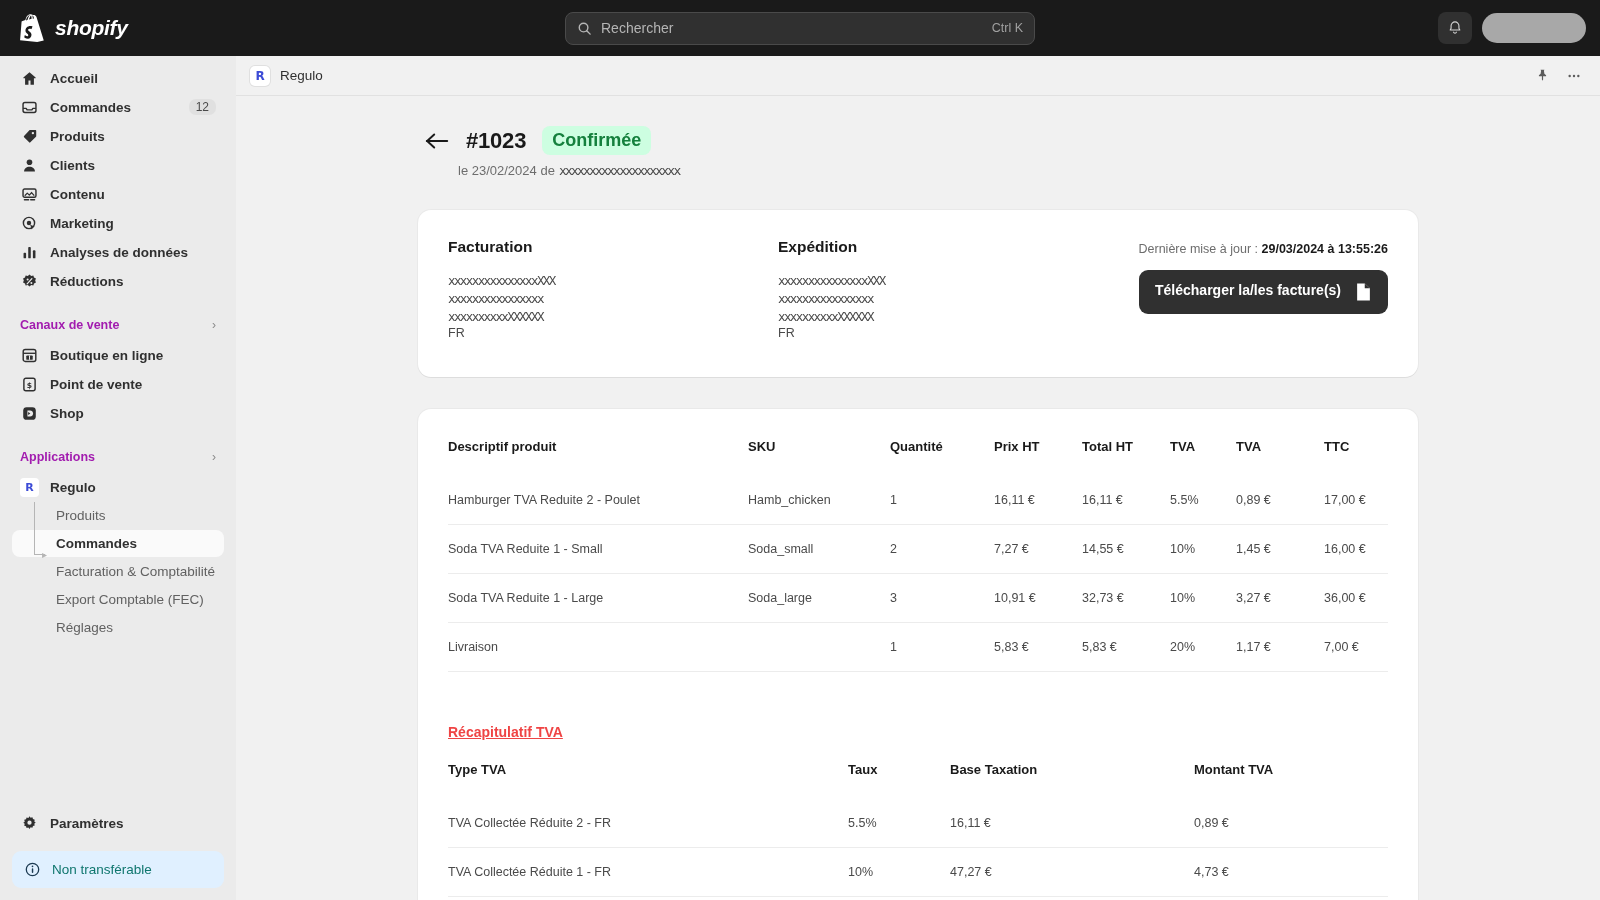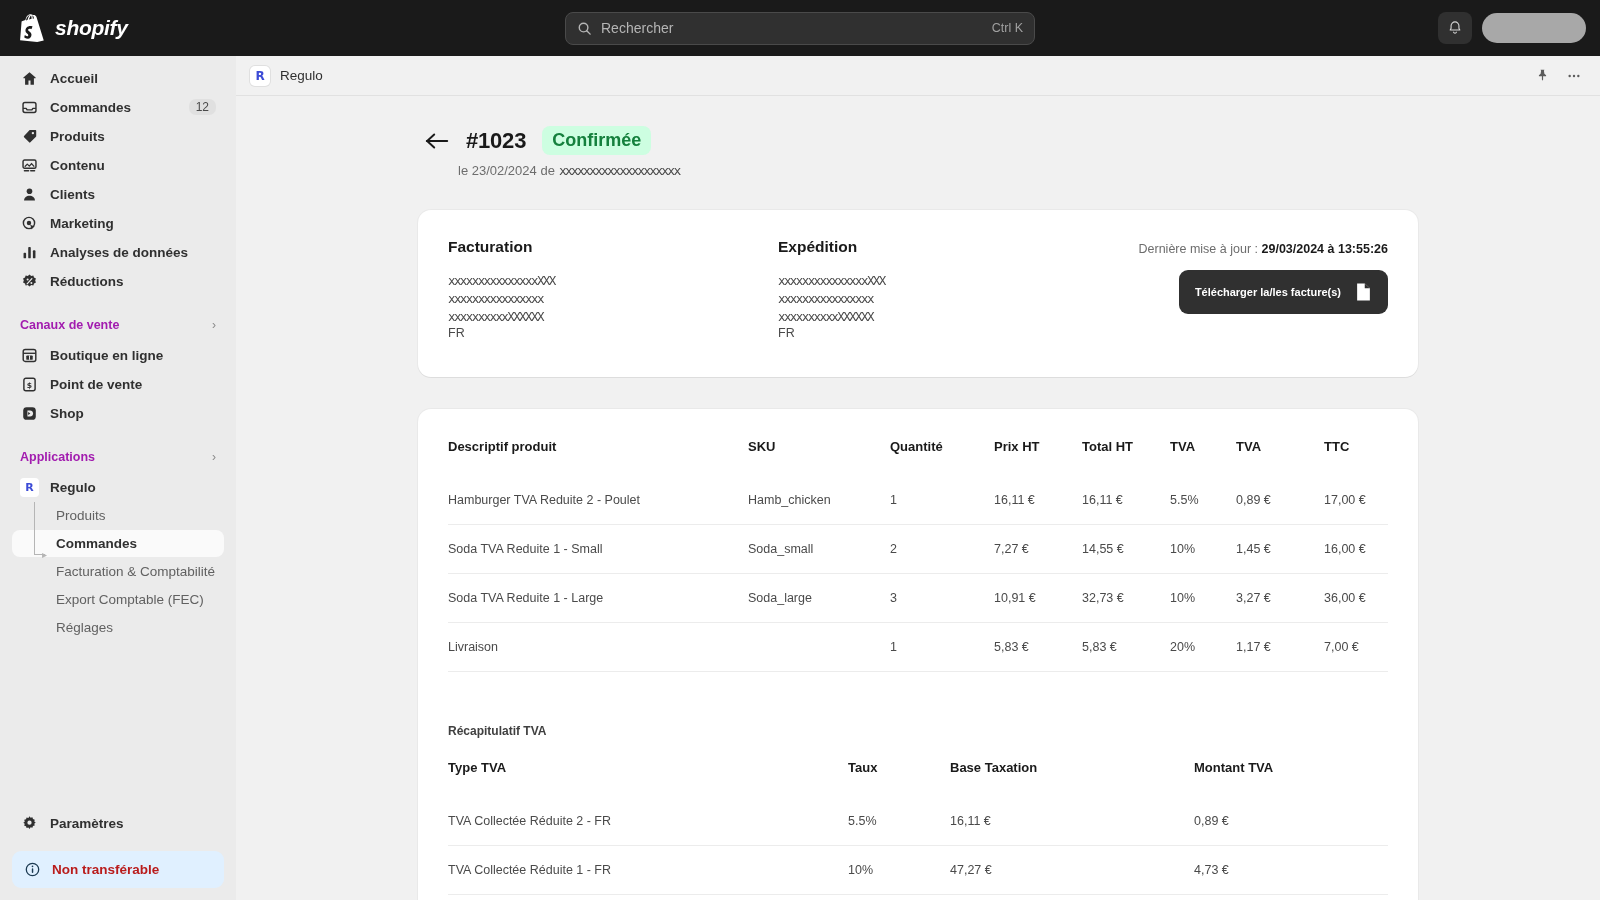--- a/index.html
+++ b/index.html
@@ -110,21 +110,21 @@
     font-size: 11px; font-weight: 700; color: #3c4bd6;
     font-family: "DejaVu Sans", sans-serif;
   }
 
   .sidebar-bottom { margin-top: auto; padding-bottom: 12px; }
   .banner {
     display: flex; align-items: center; gap: 11px;
     background: #e0f0ff; border-radius: 9px;
     padding: 10px 12px; margin-top: 14px; cursor: pointer;
   }
-  .banner .lbl { font-size: 13.5px; color: #b91c1c; font-weight: 700; }
+  .banner .lbl { font-size: 13.5px; color: #0f766e; font-weight: 400; }
 
   
   .main { flex: 1; display: flex; flex-direction: column; min-width: 0; }
   .page-head {
     height: 40px; background: #f1f1f1;
     display: flex; align-items: center;
     padding: 0 18px 0 14px; gap: 10px;
     border-bottom: 1px solid #e1e1e1;
     flex: 0 0 40px;
   }
@@ -169,38 +169,38 @@
   .addr-col { width: 330px; }
   .addr-col h3 { font-size: 15.5px; font-weight: 700; color: #1a1a1a; margin-bottom: 16px; }
   .addr-line { font-size: 12.5px; color: #4a4a4a; line-height: 1.42; }
   .addr-line.masked { font-family: "DejaVu Sans Mono", monospace; letter-spacing: -1.6px; }
   .addr-right { margin-left: auto; text-align: right; padding-top: 4px; }
   .updated { font-size: 12.5px; color: #6d6d6d; white-space: nowrap; }
   .updated b { color: #1a1a1a; font-weight: 700; }
   .dl-btn {
     margin-top: 14px; background: #303030; color: #fff;
     border: none; border-radius: 9px; cursor: pointer;
-    padding: 12px 16px; display: inline-flex; align-items: center; gap: 14px;
-    font-size: 11px; font-weight: 700; font-family: "Liberation Sans", sans-serif;
+    padding: 12px 16px; display: inline-flex; align-items: flex-start; gap: 14px;
+    font-size: 14px; font-weight: 700; font-family: "Liberation Sans", sans-serif;
   }
 
   
   .table-card { padding: 30px 30px 34px 30px; }
   table { width: 100%; border-collapse: collapse; }
   th {
     font-size: 13px; font-weight: 700; color: #1a1a1a;
     text-align: left; padding: 0 0 22px 0; white-space: nowrap;
   }
   td {
     font-size: 12.5px; color: #4a4a4a;
     padding: 17px 0; border-top: 1px solid #ececec; white-space: nowrap;
   }
   tbody tr:first-child td { border-top: none; }
   tbody tr:last-child td { border-bottom: 1px solid #ececec; }
-  .sec-title { font-size: 12px; font-weight: 700; color: #404040; margin: 52px 0 22px 0; }
+  .sec-title { font-size: 14px; font-weight: 700; color: #ef4444; margin: 52px 0 22px 0; text-decoration: underline; }
   .w-desc { width: 300px; }
   .w-sku { width: 142px; }
   .w-qty { width: 104px; }
   .w-money { width: 88px; }
   .w-tva { width: 66px; }
   .t2-type { width: 400px; }
   .t2-taux { width: 102px; }
   .t2-base { width: 244px; }
 </style>
 </head>
@@ -268,37 +268,37 @@
             <path d="M10.6 2.4H17a.9.9 0 01.9.9v6.3c0 .3-.1.5-.3.7l-6.6 6.6a1 1 0 01-1.4 0l-6-6a1 1 0 010-1.4l6.3-6.8c.2-.2.4-.3.7-.3z" fill="#303030"></path>
             <circle cx="14" cy="6" r="1.4" fill="#ebebeb"></circle>
           </svg>
       </span>
       <span class="lbl">Produits</span>
     </div>
 
     <div class="nav-item">
       <span class="ic">
         <svg width="17" height="17" viewBox="0 0 20 20">
+            <circle cx="10" cy="6.2" r="3.3" fill="#303030"></circle>
+            <path d="M3.6 17c0-3.5 2.9-5.6 6.4-5.6s6.4 2.1 6.4 5.6z" fill="#303030"></path>
+          </svg>
+      </span>
+      <span class="lbl">Clients</span>
+    </div>
+
+    <div class="nav-item">
+      <span class="ic">
+        <svg width="17" height="17" viewBox="0 0 20 20">
             <rect x="2.4" y="3.6" width="15.2" height="9.6" rx="1.8" fill="none" stroke="#303030" stroke-width="1.7"></rect>
             <path d="M4.4 11.4l3-3 2.4 2.3 2.6-3 3.2 3.7" fill="none" stroke="#303030" stroke-width="1.5" stroke-linejoin="round"></path>
             <line x1="4" y1="16.2" x2="9" y2="16.2" stroke="#303030" stroke-width="1.6" stroke-linecap="round"></line>
             <line x1="11.4" y1="16.2" x2="16" y2="16.2" stroke="#303030" stroke-width="1.6" stroke-linecap="round"></line>
           </svg>
       </span>
       <span class="lbl">Contenu</span>
-    </div>
-
-    <div class="nav-item">
-      <span class="ic">
-        <svg width="17" height="17" viewBox="0 0 20 20">
-            <circle cx="10" cy="6.2" r="3.3" fill="#303030"></circle>
-            <path d="M3.6 17c0-3.5 2.9-5.6 6.4-5.6s6.4 2.1 6.4 5.6z" fill="#303030"></path>
-          </svg>
-      </span>
-      <span class="lbl">Clients</span>
     </div>
 
     <div class="nav-item">
       <span class="ic">
         <svg width="17" height="17" viewBox="0 0 20 20">
             <circle cx="9.4" cy="9.4" r="6.6" fill="none" stroke="#303030" stroke-width="1.7"></circle>
             <circle cx="9.4" cy="9.4" r="2.6" fill="#303030"></circle>
             <path d="M10.8 11.6l5.4 1.9-2.3 1.2-1.2 2.3z" fill="#303030"></path>
           </svg>
       </span>

